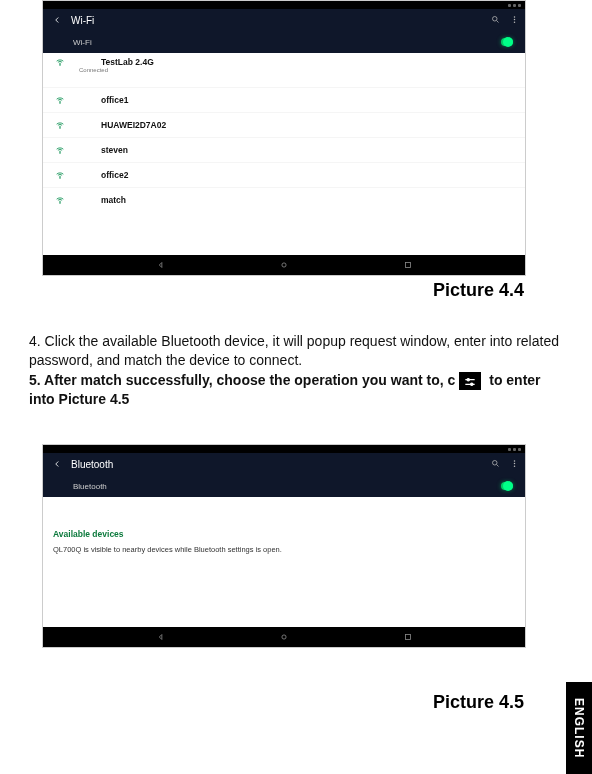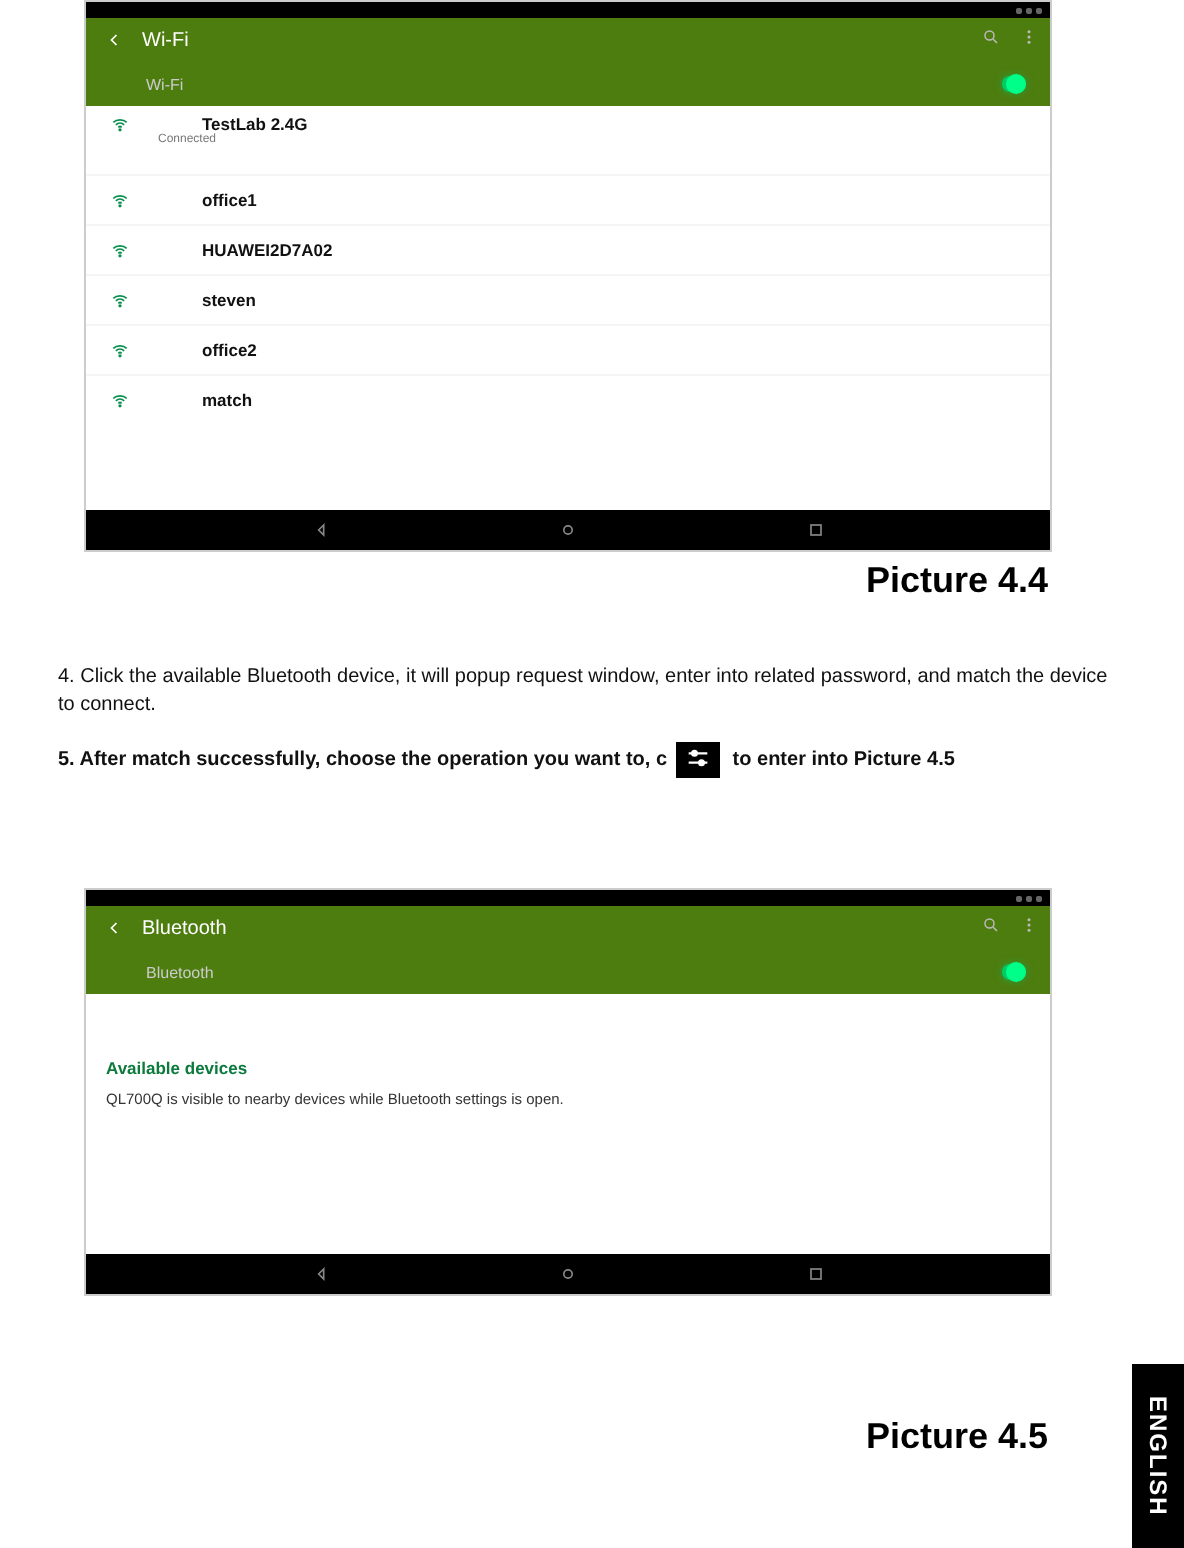--- a/index.html
+++ b/index.html
@@ -34,21 +34,21 @@
     background: #000;
     display: flex;
     justify-content: flex-end;
     align-items: center;
     padding-right: 4px;
     gap: 2px;
   }
   .statusbar .dot {
     width: 3px; height: 3px; background: #666; border-radius: 1px;
   }
-  .section-dark { background: #4d7c0f; color: #fff; }
+  .section-dark { background: #0f172a; color: #fff; }
   .section-light { background: #fff; color: #000; }
 
   .header-row {
     display: flex;
     align-items: center;
     height: 22px;
     padding: 0 6px;
     font-size: 10px;
   }
   .header-row .back {
@@ -130,21 +130,21 @@
     font-weight: 700;
     font-size: 18px;
     text-align: right;
   }
 
   
   .body-text {
     position: absolute;
     left: 29px;
     right: 30px;
-    font-size: 10px;
+    font-size: 14px;
     line-height: 1.35;
     color: #111;
   }
   .inline-icon {
     display: inline-block;
     vertical-align: middle;
     width: 22px; height: 18px;
     background: #000;
     color: #fff;
     font-size: 10px;
@@ -401,19 +401,19 @@
           </svg>
       </span>
       <span class="navbtn">
         <svg viewBox="0 0 24 24" width="10" height="10" fill="none" stroke="#888" stroke-width="2">
             <rect x="6" y="6" width="12" height="12"></rect>
           </svg>
       </span>
     </div>
   </div>
 
-  <div class="caption" style="top:708px;">Picture 4.5</div>
+  <div class="caption" style="top:692px;">Picture 4.5</div>
 
   <div class="lang-tab">
     <span>ENGLISH</span>
   </div>
 
 </div>
 
 </body></html>

